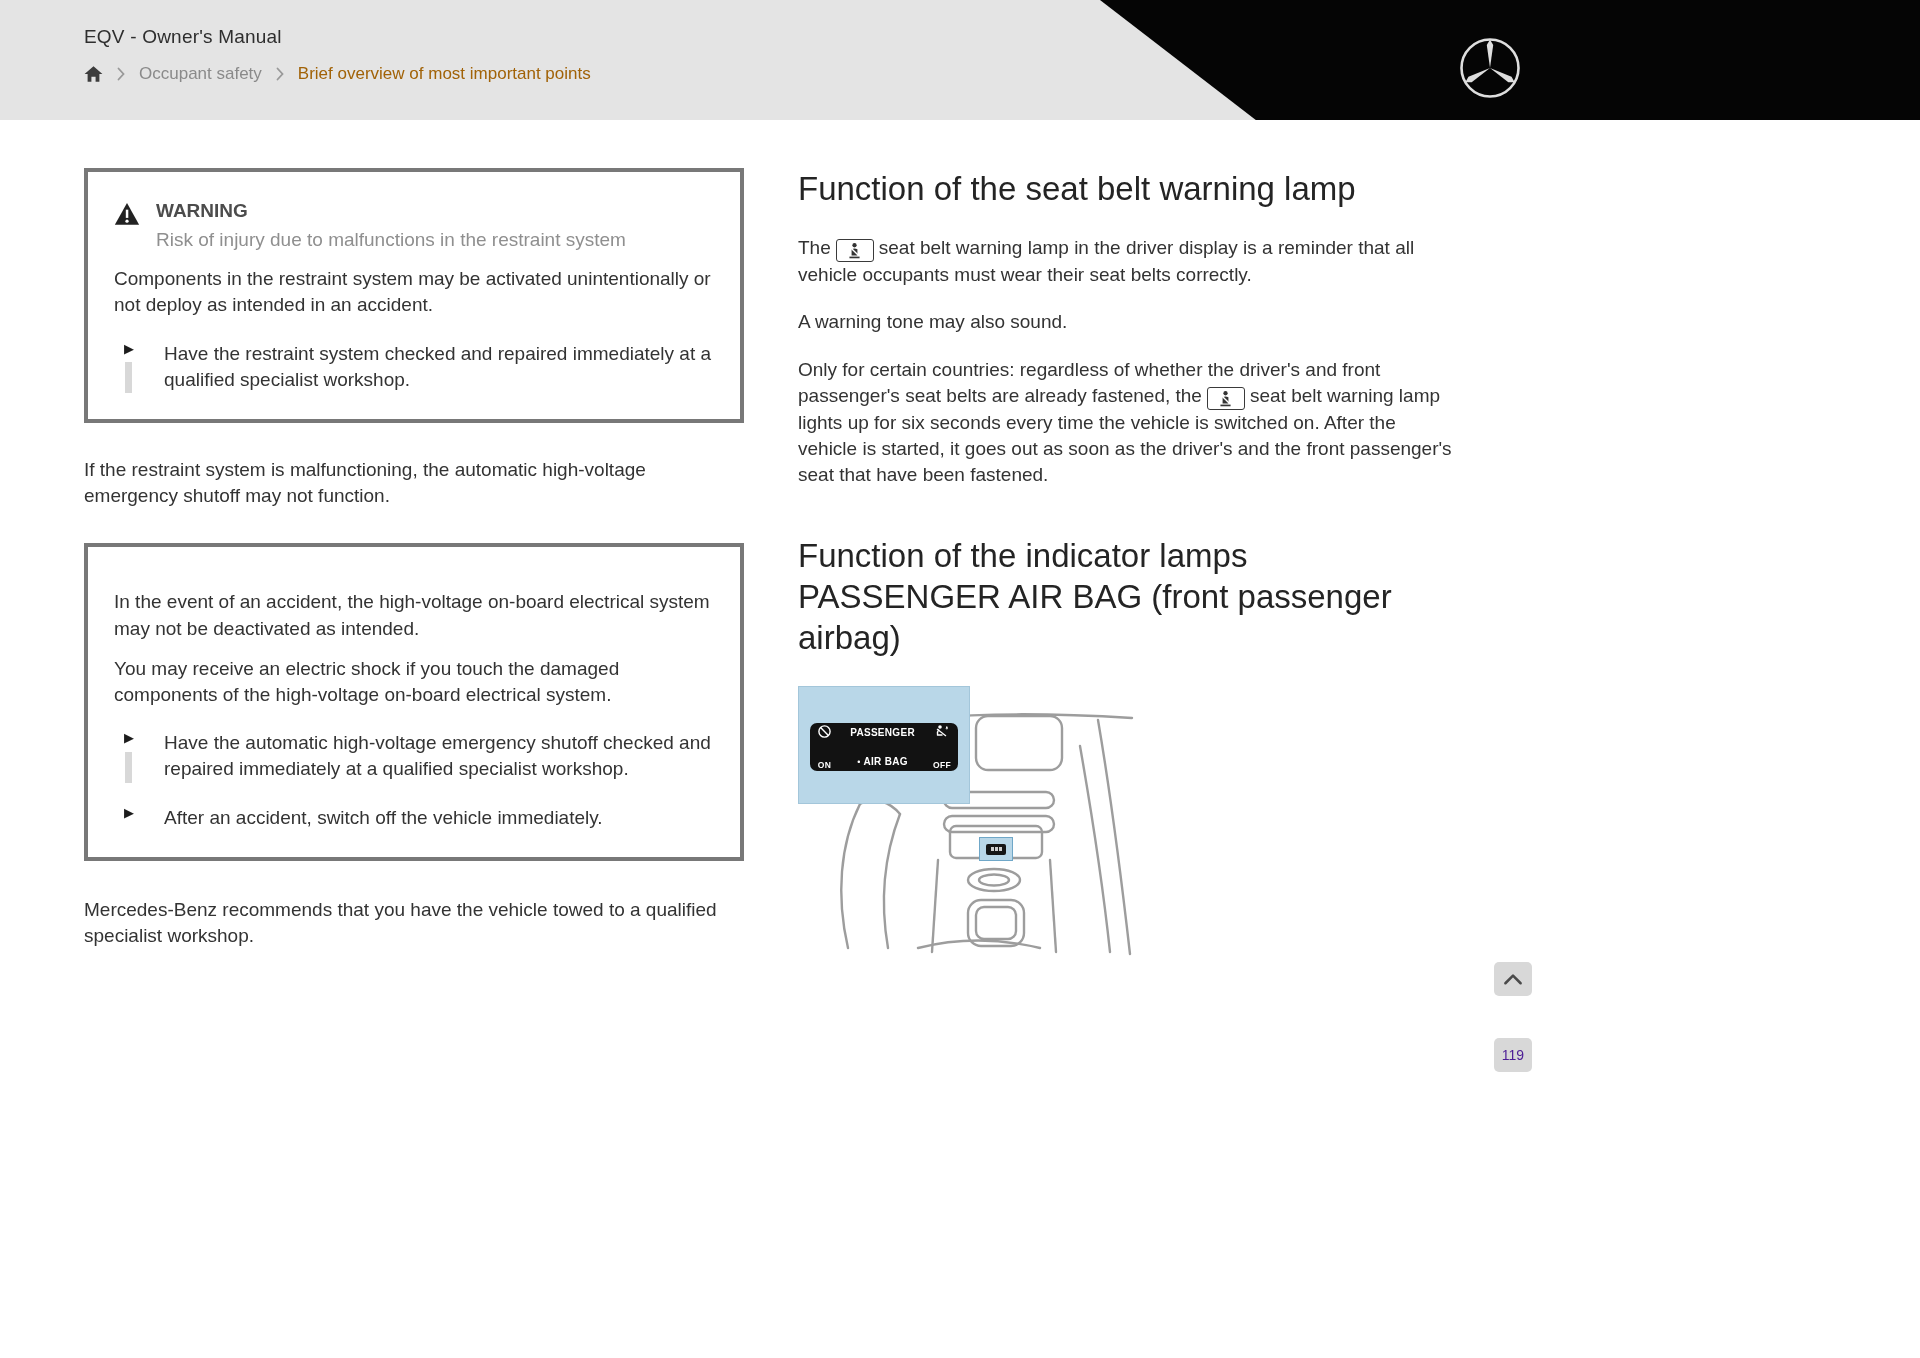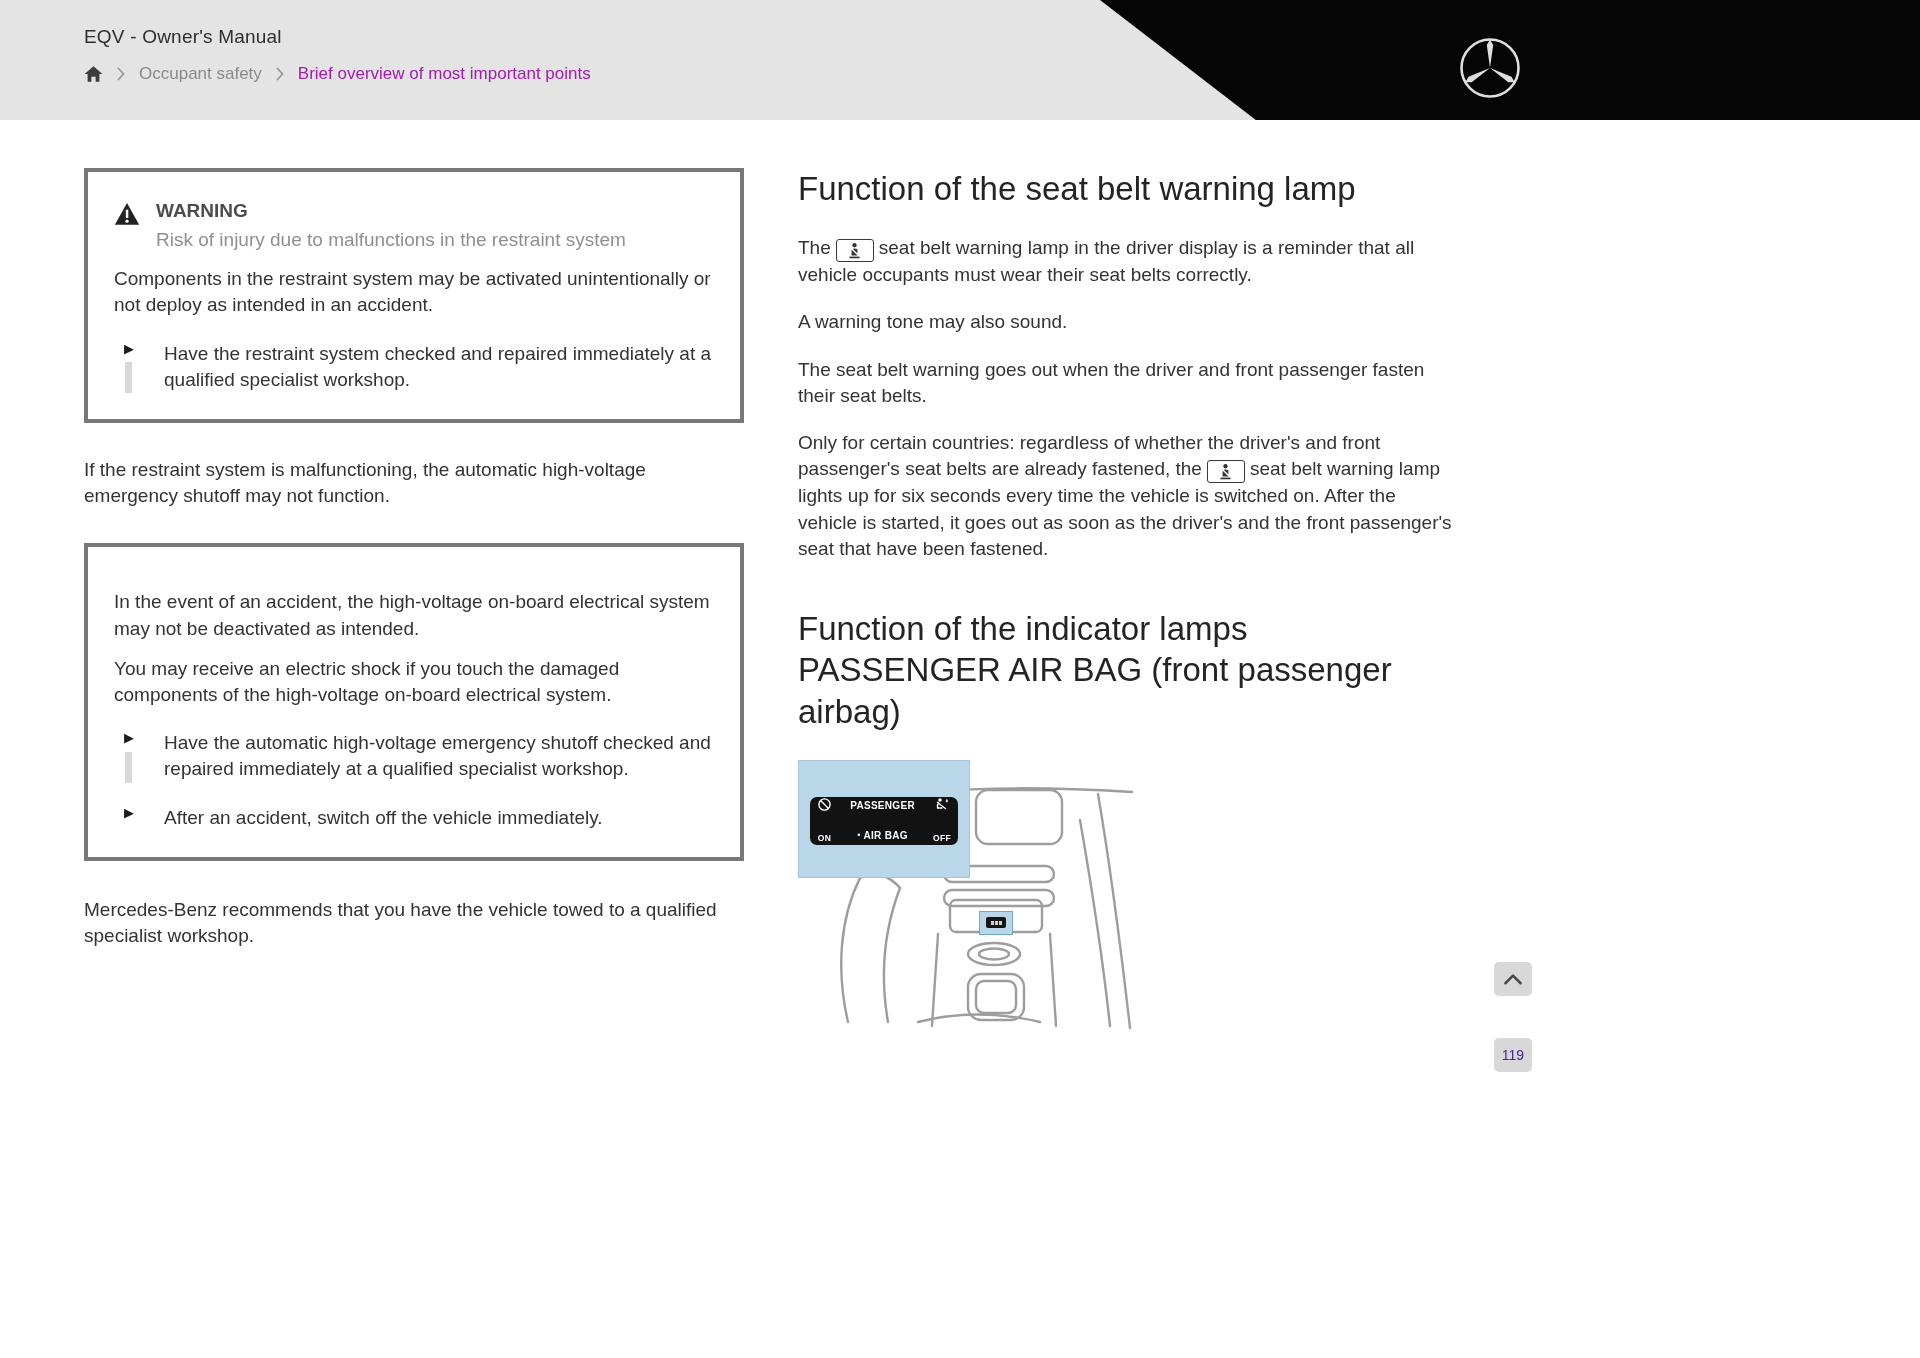--- a/index.html
+++ b/index.html
@@ -8,21 +8,21 @@
   .page { position:relative; width:1920px; height:1358px; background:#ffffff; overflow:hidden; }
 
   
   .header { position:relative; height:120px; background:#e4e4e4; }
   .header-inner { padding:26px 8px 0 84px; }
   .app-title { font-size:19px; color:#2e2e2e; font-weight:400; letter-spacing:0.2px; }
   .breadcrumb { display:flex; align-items:center; margin-top:16px; gap:14px; }
   .crumb-home { display:flex; align-items:center; cursor:pointer; }
   .crumb-sep { display:flex; align-items:center; }
   .crumb-link { font-size:17px; color:#8a8a8a; cursor:pointer; }
-  .crumb-current { font-size:17px; color:#a21caf; }
+  .crumb-current { font-size:17px; color:#a16207; }
   .header-wedge { position:absolute; right:0; top:0; width:820px; height:120px; background:#050505;
                   clip-path:polygon(0 0, 100% 0, 100% 100%, 19% 100%); }
   .brand-logo { position:absolute; left:1458px; top:36px; width:64px; height:64px; }
 
   
   .content { display:flex; padding:48px 84px 0 84px; gap:54px; }
   .col-left { width:660px; flex:none; }
   .col-right { width:660px; flex:none; }
 
   p.body-text { font-size:19px; line-height:1.38; color:#333333; }
@@ -181,21 +181,20 @@
             <svg width="15" height="17" viewBox="0 0 16 18">
               <circle cx="8" cy="3.4" r="2.3" fill="#333"></circle>
               <path d="M4.9 7.6 q3.1 -1.7 6.2 0 l0 6.6 h-6.2 z" fill="#333"></path>
               <path d="M3.6 5.8 L12.6 14.6" stroke="#fff" stroke-width="1.5"></path>
               <path d="M2.6 16.4 h10.8" stroke="#333" stroke-width="1.8"></path>
             </svg>
           </span><span>seat belt warning lamp in the driver display is a reminder that all vehicle occupants must wear their seat belts correctly.</span></p>
 
       <p class="body-text">A warning tone may also sound.</p>
 
-      <p class="body-text">The seat belt warning goes out when the driver and front passenger fasten their seat belts.</p>
 
       <p class="body-text"><span>Only for certain countries: regardless of whether the driver's and front passenger's seat belts are already fastened, the</span><span class="inline-lamp">
             <svg width="15" height="17" viewBox="0 0 16 18">
               <circle cx="8" cy="3.4" r="2.3" fill="#333"></circle>
               <path d="M4.9 7.6 q3.1 -1.7 6.2 0 l0 6.6 h-6.2 z" fill="#333"></path>
               <path d="M3.6 5.8 L12.6 14.6" stroke="#fff" stroke-width="1.5"></path>
               <path d="M2.6 16.4 h10.8" stroke="#333" stroke-width="1.8"></path>
             </svg>
           </span><span>seat belt warning lamp lights up for six seconds every time the vehicle is switched on. After the vehicle is started, it goes out as soon as the driver's and the front passenger's seat that have been fastened.</span></p>
 

